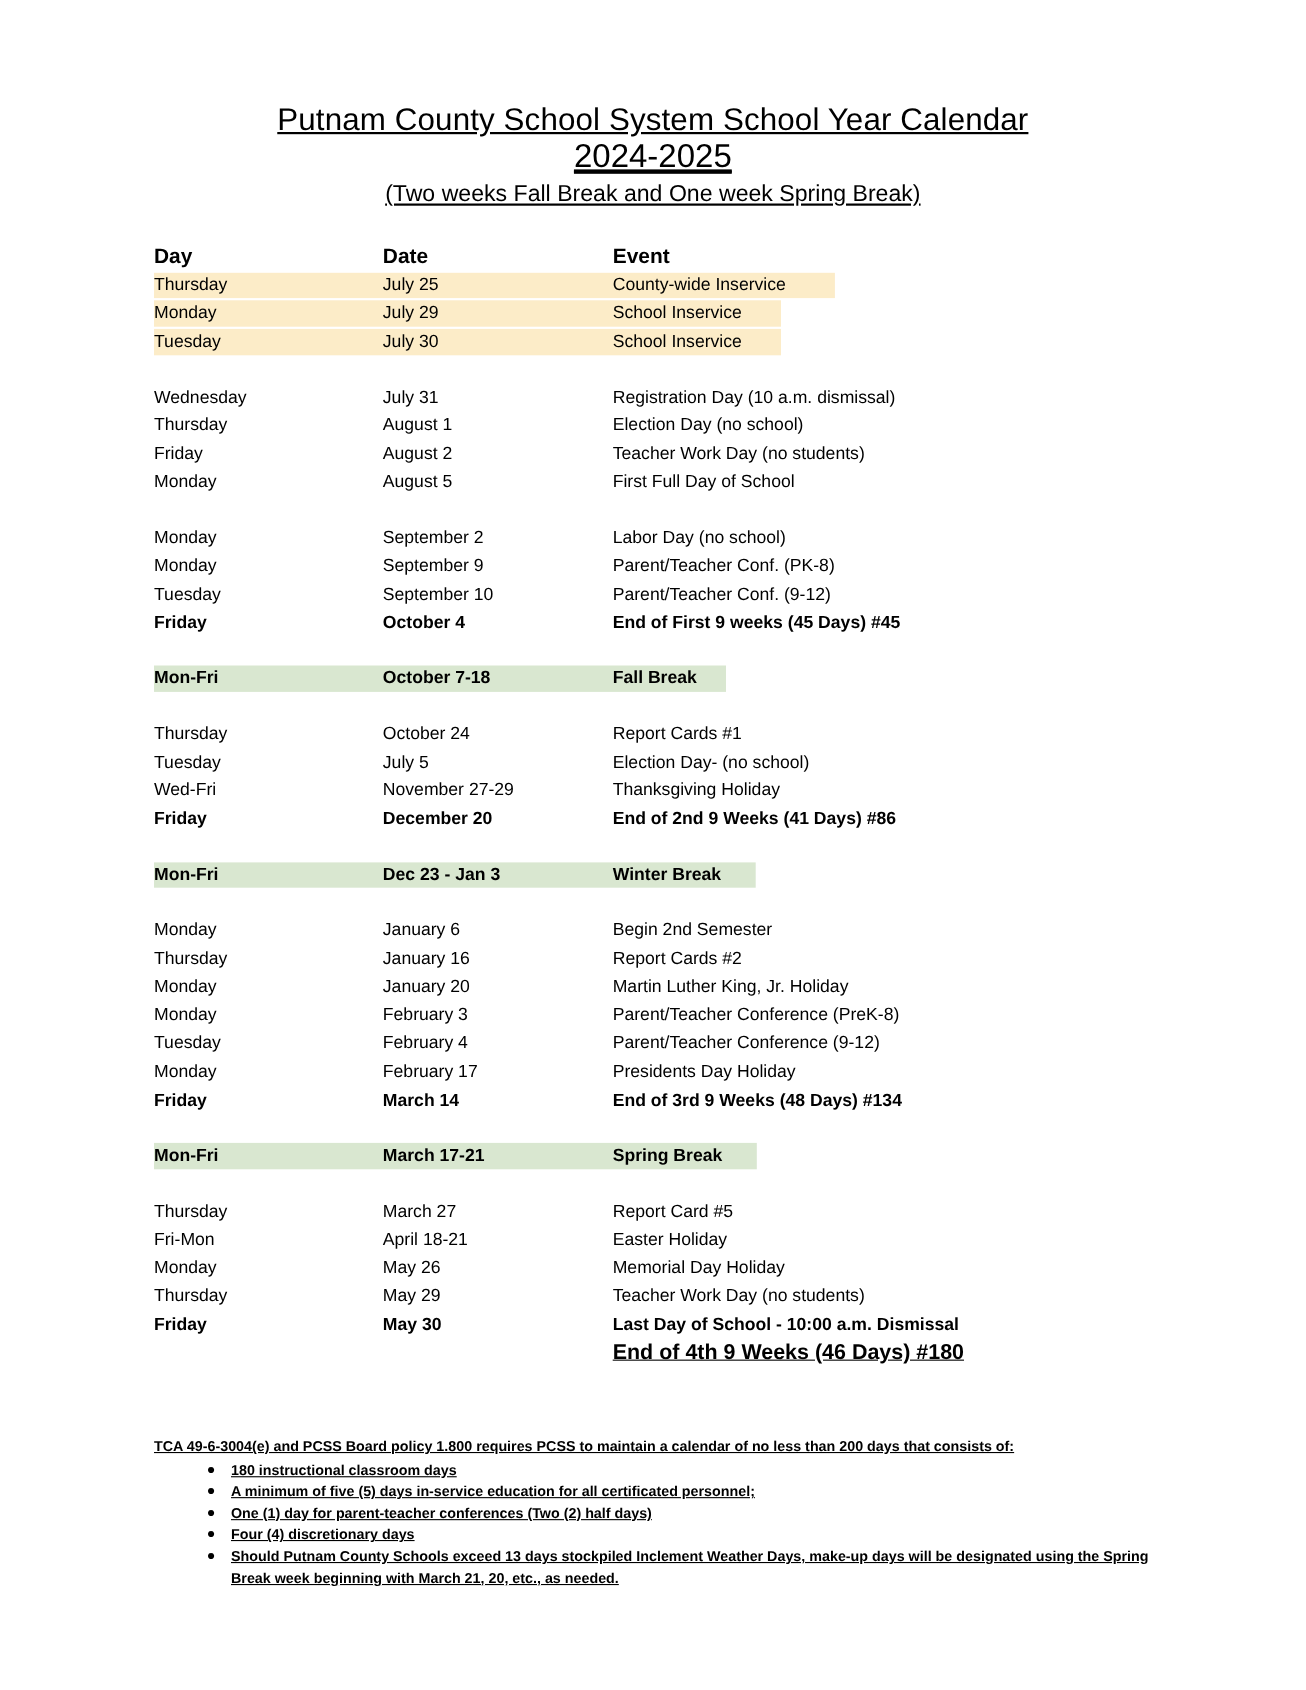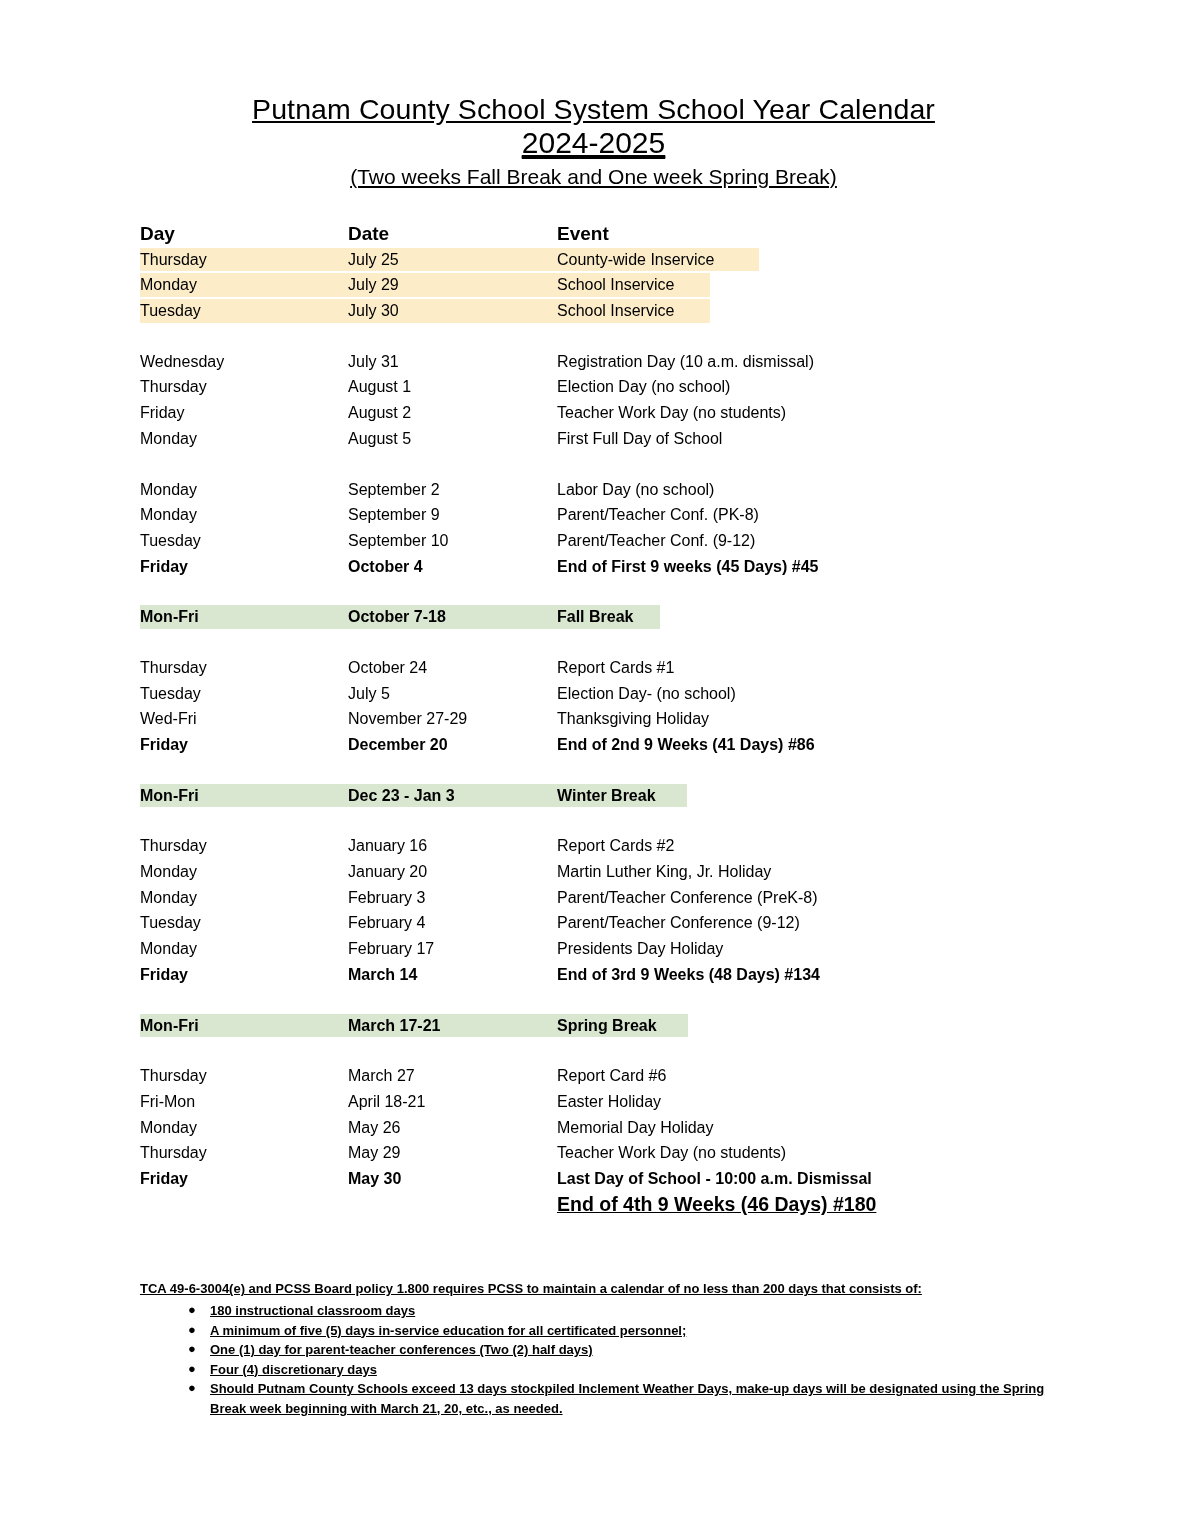--- a/index.html
+++ b/index.html
@@ -159,30 +159,31 @@
       <div class="spacer"></div>
       <div class="row bold"><div class="hl green" style="width: 520.219px;"></div><span class="cell c-day">Mon-Fri</span><span class="cell c-date">October 7-18</span><span class="cell c-event">Fall Break</span></div>
       <div class="spacer"></div>
       <div class="row"><span class="cell c-day">Thursday</span><span class="cell c-date">October 24</span><span class="cell c-event">Report Cards #1</span></div>
       <div class="row"><span class="cell c-day">Tuesday</span><span class="cell c-date">July 5</span><span class="cell c-event">Election Day- (no school)</span></div>
       <div class="row"><span class="cell c-day">Wed-Fri</span><span class="cell c-date">November 27-29</span><span class="cell c-event">Thanksgiving Holiday</span></div>
       <div class="row bold"><span class="cell c-day">Friday</span><span class="cell c-date">December 20</span><span class="cell c-event">End of 2nd 9 Weeks (41 Days) #86</span></div>
       <div class="spacer"></div>
       <div class="row bold"><div class="hl green" style="width: 547.125px;"></div><span class="cell c-day">Mon-Fri</span><span class="cell c-date">Dec 23 - Jan 3</span><span class="cell c-event">Winter Break</span></div>
       <div class="spacer"></div>
+      <div class="row"><span class="cell c-day">Monday</span><span class="cell c-date">January 6</span><span class="cell c-event">Begin 2nd Semester</span></div>
       <div class="row"><span class="cell c-day">Thursday</span><span class="cell c-date">January 16</span><span class="cell c-event">Report Cards #2</span></div>
       <div class="row"><span class="cell c-day">Monday</span><span class="cell c-date">January 20</span><span class="cell c-event">Martin Luther King, Jr. Holiday</span></div>
       <div class="row"><span class="cell c-day">Monday</span><span class="cell c-date">February 3</span><span class="cell c-event">Parent/Teacher Conference (PreK-8)</span></div>
       <div class="row"><span class="cell c-day">Tuesday</span><span class="cell c-date">February 4</span><span class="cell c-event">Parent/Teacher Conference (9-12)</span></div>
       <div class="row"><span class="cell c-day">Monday</span><span class="cell c-date">February 17</span><span class="cell c-event">Presidents Day Holiday</span></div>
       <div class="row bold"><span class="cell c-day">Friday</span><span class="cell c-date">March 14</span><span class="cell c-event">End of 3rd 9 Weeks (48 Days) #134</span></div>
       <div class="spacer"></div>
       <div class="row bold"><div class="hl green" style="width: 548.375px;"></div><span class="cell c-day">Mon-Fri</span><span class="cell c-date">March 17-21</span><span class="cell c-event">Spring Break</span></div>
       <div class="spacer"></div>
-      <div class="row"><span class="cell c-day">Thursday</span><span class="cell c-date">March 27</span><span class="cell c-event">Report Card #6</span></div>
+      <div class="row"><span class="cell c-day">Thursday</span><span class="cell c-date">March 27</span><span class="cell c-event">Report Card #5</span></div>
       <div class="row"><span class="cell c-day">Fri-Mon</span><span class="cell c-date">April 18-21</span><span class="cell c-event">Easter Holiday</span></div>
       <div class="row"><span class="cell c-day">Monday</span><span class="cell c-date">May 26</span><span class="cell c-event">Memorial Day Holiday</span></div>
       <div class="row"><span class="cell c-day">Thursday</span><span class="cell c-date">May 29</span><span class="cell c-event">Teacher Work Day (no students)</span></div>
       <div class="row bold"><span class="cell c-day">Friday</span><span class="cell c-date">May 30</span><span class="cell c-event">Last Day of School - 10:00 a.m. Dismissal</span></div>
       <div class="cont-row">End of 4th 9 Weeks (46 Days) #180</div>
     </div>
 
   <div class="footer">
     <div class="footer-intro">TCA 49-6-3004(e) and PCSS Board policy 1.800 requires PCSS to maintain a calendar of no less than 200 days that consists of:</div>
     <ul class="footer-list" id="footer-list">

